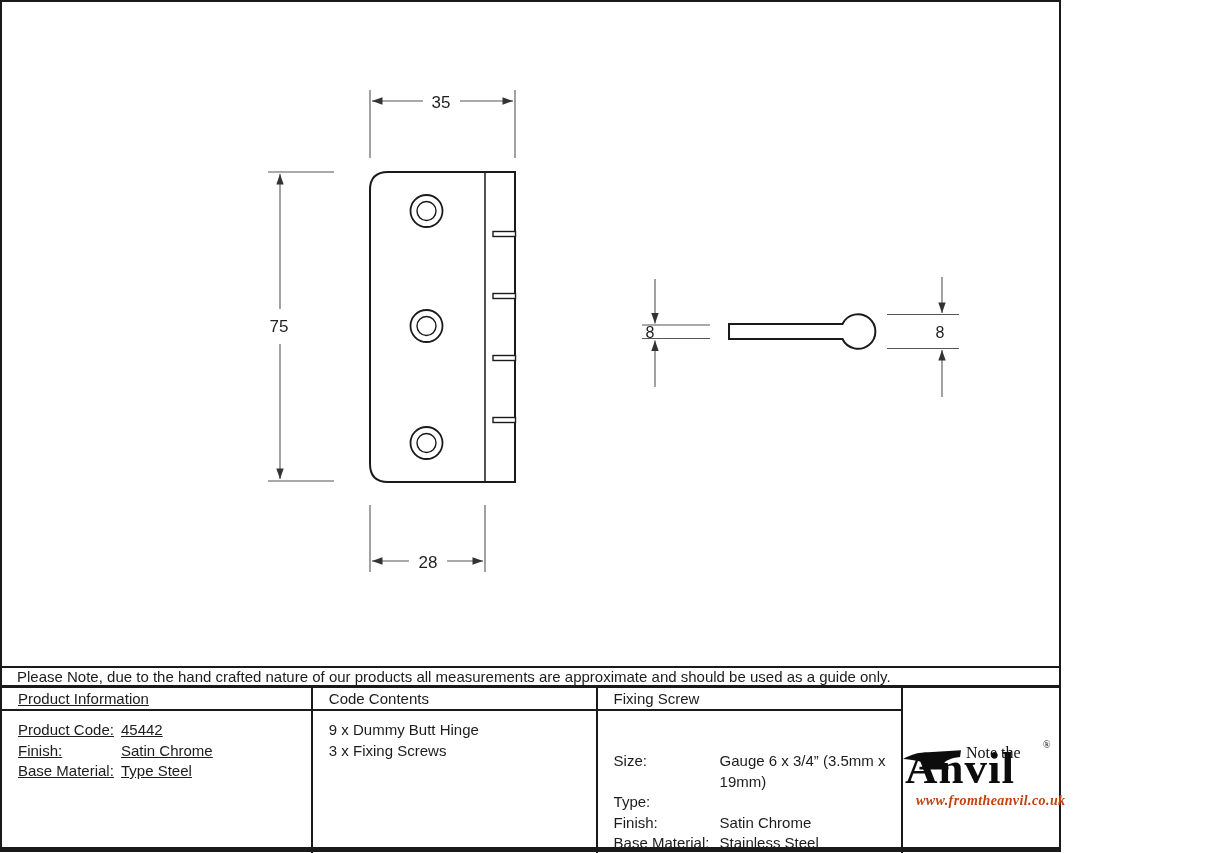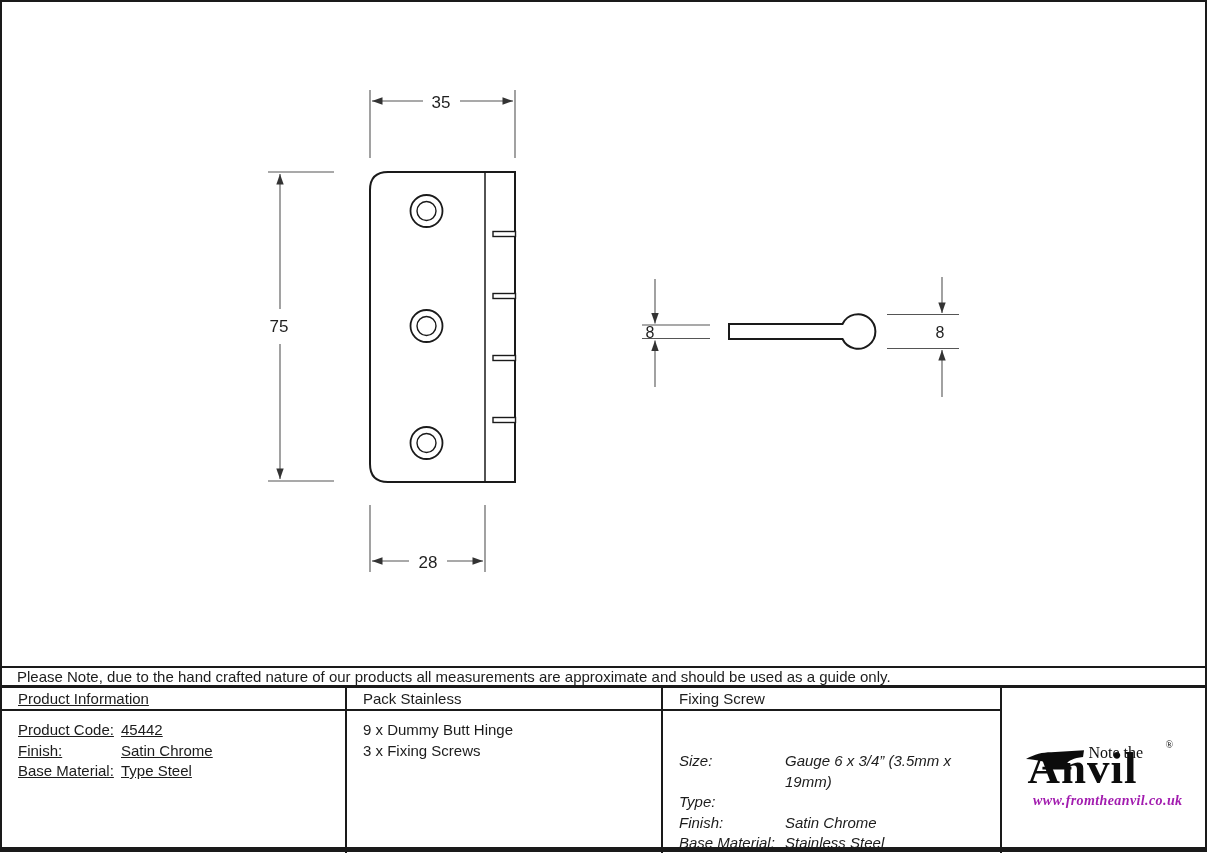--- a/index.html
+++ b/index.html
@@ -1,48 +1,48 @@
 <!DOCTYPE html>
 <html><head>
 <meta charset="utf-8">
 <style>
   html,body { margin:0; padding:0; background:#ffffff; }
   body { width:1214px; height:853px; position:relative;
          font-family:"Liberation Sans", sans-serif; color:#1c1c1c; }
-  .sheet { position:absolute; left:0; top:0; width:1207px; height:852px;
+  .sheet { position:absolute; left:0; top:0; width:1061px; height:852px;
            box-sizing:border-box; border:2px solid #1a1a1a; border-bottom-width:5px;
            background:#fff; display:flex; flex-direction:column; }
   .drawing-area { height:664px; border-bottom:2px solid #1a1a1a; position:relative; }
   .drawing-area svg { display:block; }
   .note-row { height:36px; border-bottom:3px solid #1a1a1a; display:flex;
               align-items:flex-start; padding-left:15px; font-size:15px; }
   .table-section { flex:1; display:flex; }
   .col { box-sizing:border-box; border-right:2px solid #1a1a1a; display:flex; flex-direction:column; }
   .col-product { width:345px;text-decoration:underline; }
   .col-pack    { width:316px; }
   .col-screw   { width:339px;gap:31px; }
   .col-logo    { flex:1; border-right:none; display:flex; align-items:center; justify-content:center; }
   .col-header { height:21px; border-bottom:2px solid #1a1a1a; display:flex;
                 align-items:center; padding-left:16px; font-size:15px; }
   .col-body { flex:1; padding:9px 6px 12px 16px; font-size:15px; line-height:20.5px; }
   .kv-row { display:grid; grid-template-columns:103px 1fr; }
-  .col-screw .kv-row { grid-template-columns:106px 1fr;font-style:italic; }
+  .col-screw .kv-row { grid-template-columns:106px 1fr; }
   .pack-line { display:block; }
   
   .logo { position:relative; width:156px; height:66px; }
   .anvil-svg { position:absolute; left:0; top:2px; }
   .logo-tagline { position:absolute; left:63px; top:0px; font-family:"Liberation Serif", serif;
                   font-size:16px; color:#111; }
   .logo-reg { position:absolute; left:140px; top:-5px; font-family:"Liberation Serif", serif;
               font-size:10px; color:#111; }
   .logo-name { position:absolute; left:2px; top:2px; font-family:"Liberation Serif", serif;
                font-weight:bold; font-size:45px; line-height:1; letter-spacing:1px; color:#0c0c0c; }
-  .logo-site { position:absolute; left:1px; top:49px; width:156px; text-align:right;
+  .logo-site { position:absolute; left:13px; top:49px; width:156px; text-align:left;
                font-family:"Liberation Serif", serif; font-style:italic; font-weight:bold;
-               font-size:14px; letter-spacing:0.4px; color:#a21caf; }
+               font-size:14px; letter-spacing:0.4px; color:#c2410c; }
   text { font-family:"Liberation Sans", sans-serif; fill:#1f1f1f; }
 </style>
 </head>
 <body>
 
 <div class="sheet">
 
   <div class="drawing-area">
     <svg width="1203" height="664" viewBox="0 0 1203 664">
       <defs>
@@ -138,21 +138,21 @@
           <span>Satin Chrome</span>
         </div>
         <div class="kv-row">
           <span>Base Material:</span>
           <span>Type Steel</span>
         </div>
       </div>
     </div>
 
     <div class="col col-pack">
-      <div class="col-header">Pack Stainless</div>
+      <div class="col-header">Code Contents</div>
       <div class="col-body">
         <span class="pack-line">9 x Dummy Butt Hinge</span>
         <span class="pack-line">3 x Fixing Screws</span>
       </div>
     </div>
 
     <div class="col col-screw">
       <div class="col-header">Fixing Screw</div>
       <div class="col-body">
         <div class="kv-row">

